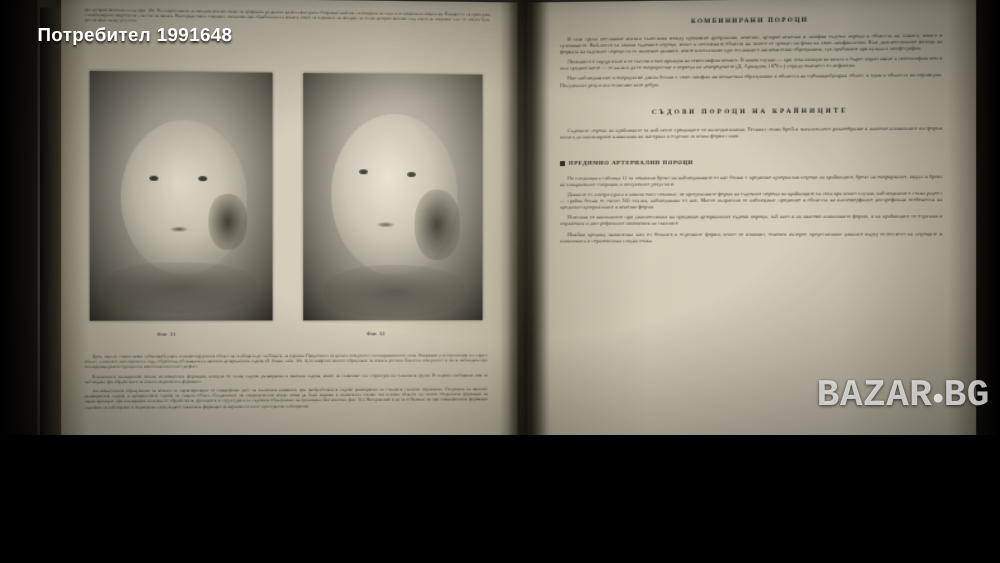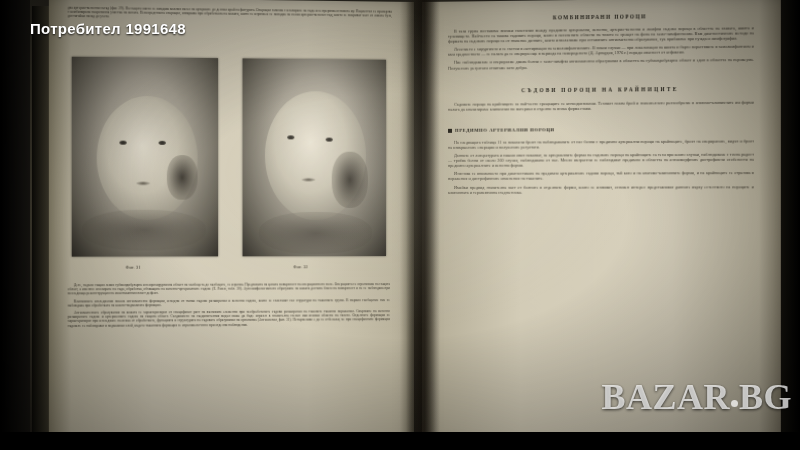--- a/index.html
+++ b/index.html
@@ -9,21 +9,21 @@
   }
   body {
     width: 800px;
     height: 450px;
     overflow: hidden;
     font-family: "Liberation Serif", serif;
   }
   .photo {
     position: relative;
     width: 800px;
-    height: 432px;
+    height: 348px;
     background: #a21caf;
     overflow: hidden;
   }
   
   .backdrop {
     position: absolute;
     inset: 0;
     background:
       radial-gradient(ellipse at 50% 30%, #3a3730 0%, #211f1b 55%, #0d0c0a 100%);
   }
@@ -228,22 +228,22 @@
     letter-spacing: .3px;
     text-shadow: 0 1px 2px rgba(0,0,0,.85);
     white-space: nowrap;
   }
   .wm-bazar {
     position: absolute;
     right: 8px;
     bottom: 14px;
     z-index: 20;
     color: rgba(255,255,255,.72);
-    font-family: Liberation Serif, serif;
-    font-size: 36px;
+    font-family: Liberation Mono, monospace;
+    font-size: 30px;
     font-weight: bold;
     letter-spacing: .5px;
     text-shadow: 0 1px 3px rgba(0,0,0,.7);
   }
   .wm-bazar .dot {
     display: inline-block;
     width: 7px; height: 7px;
     border-radius: 50%;
     background: rgba(255,255,255,.72);
     margin: 0 1px;

